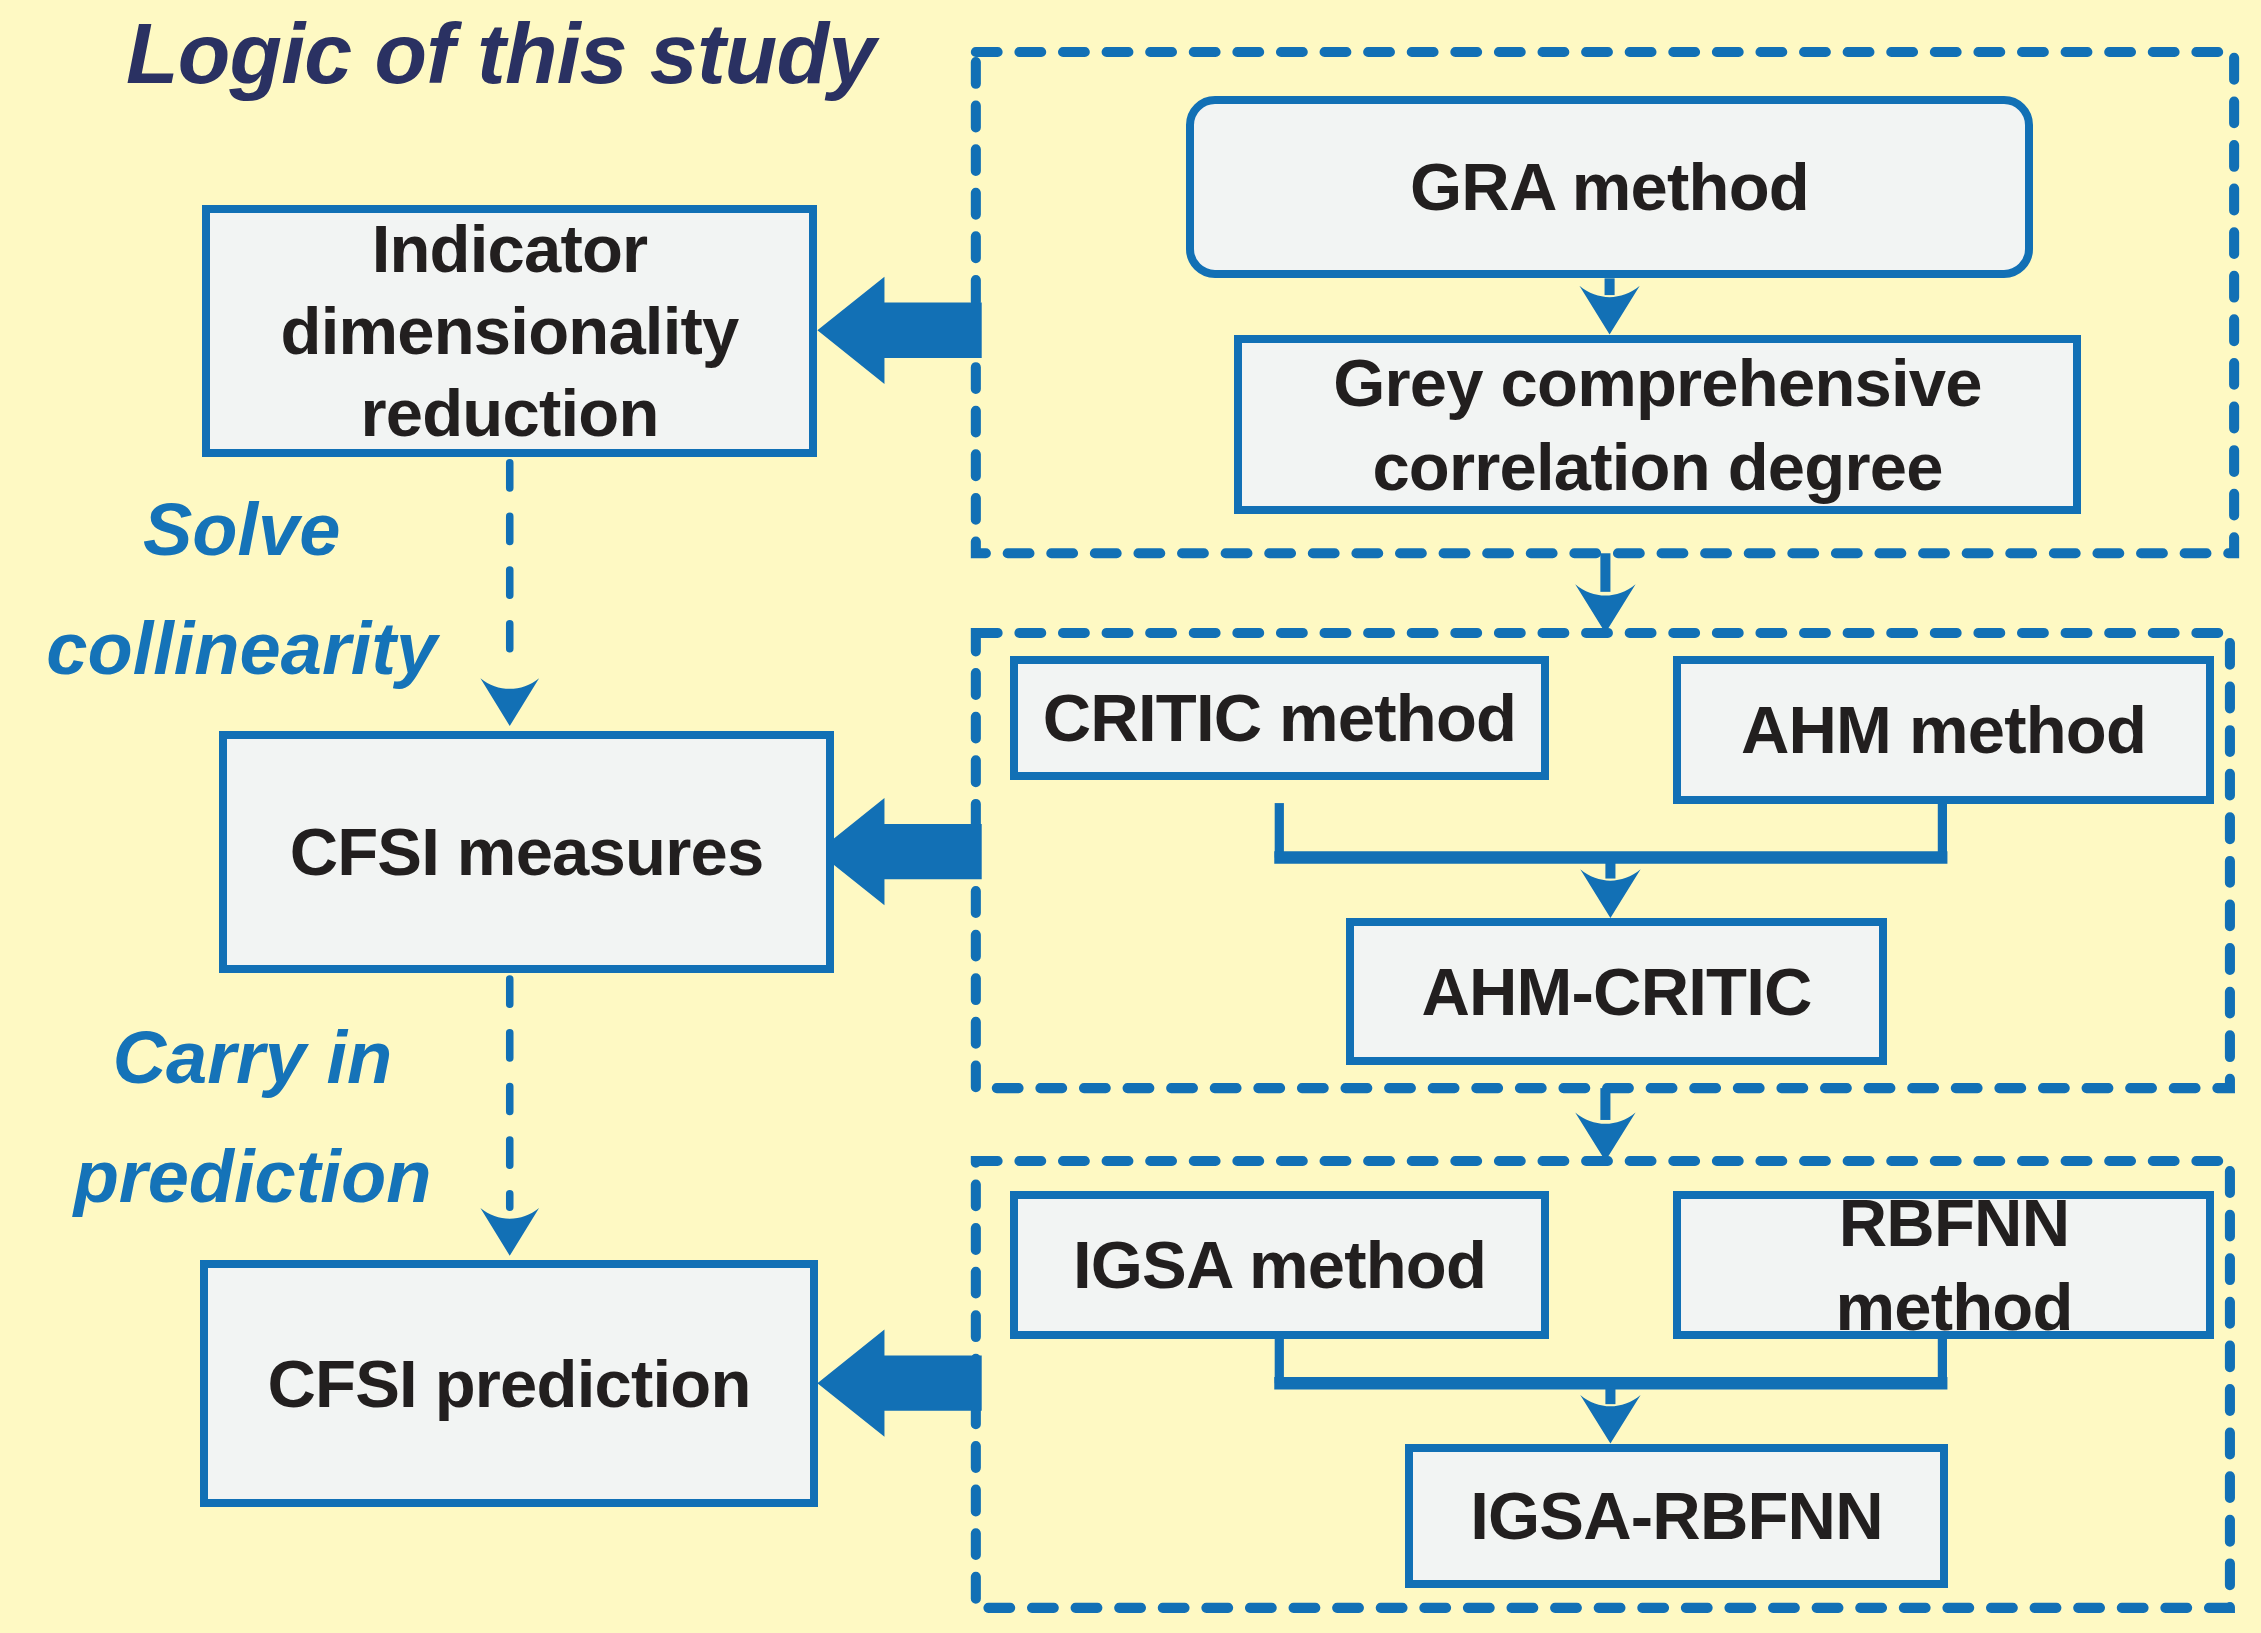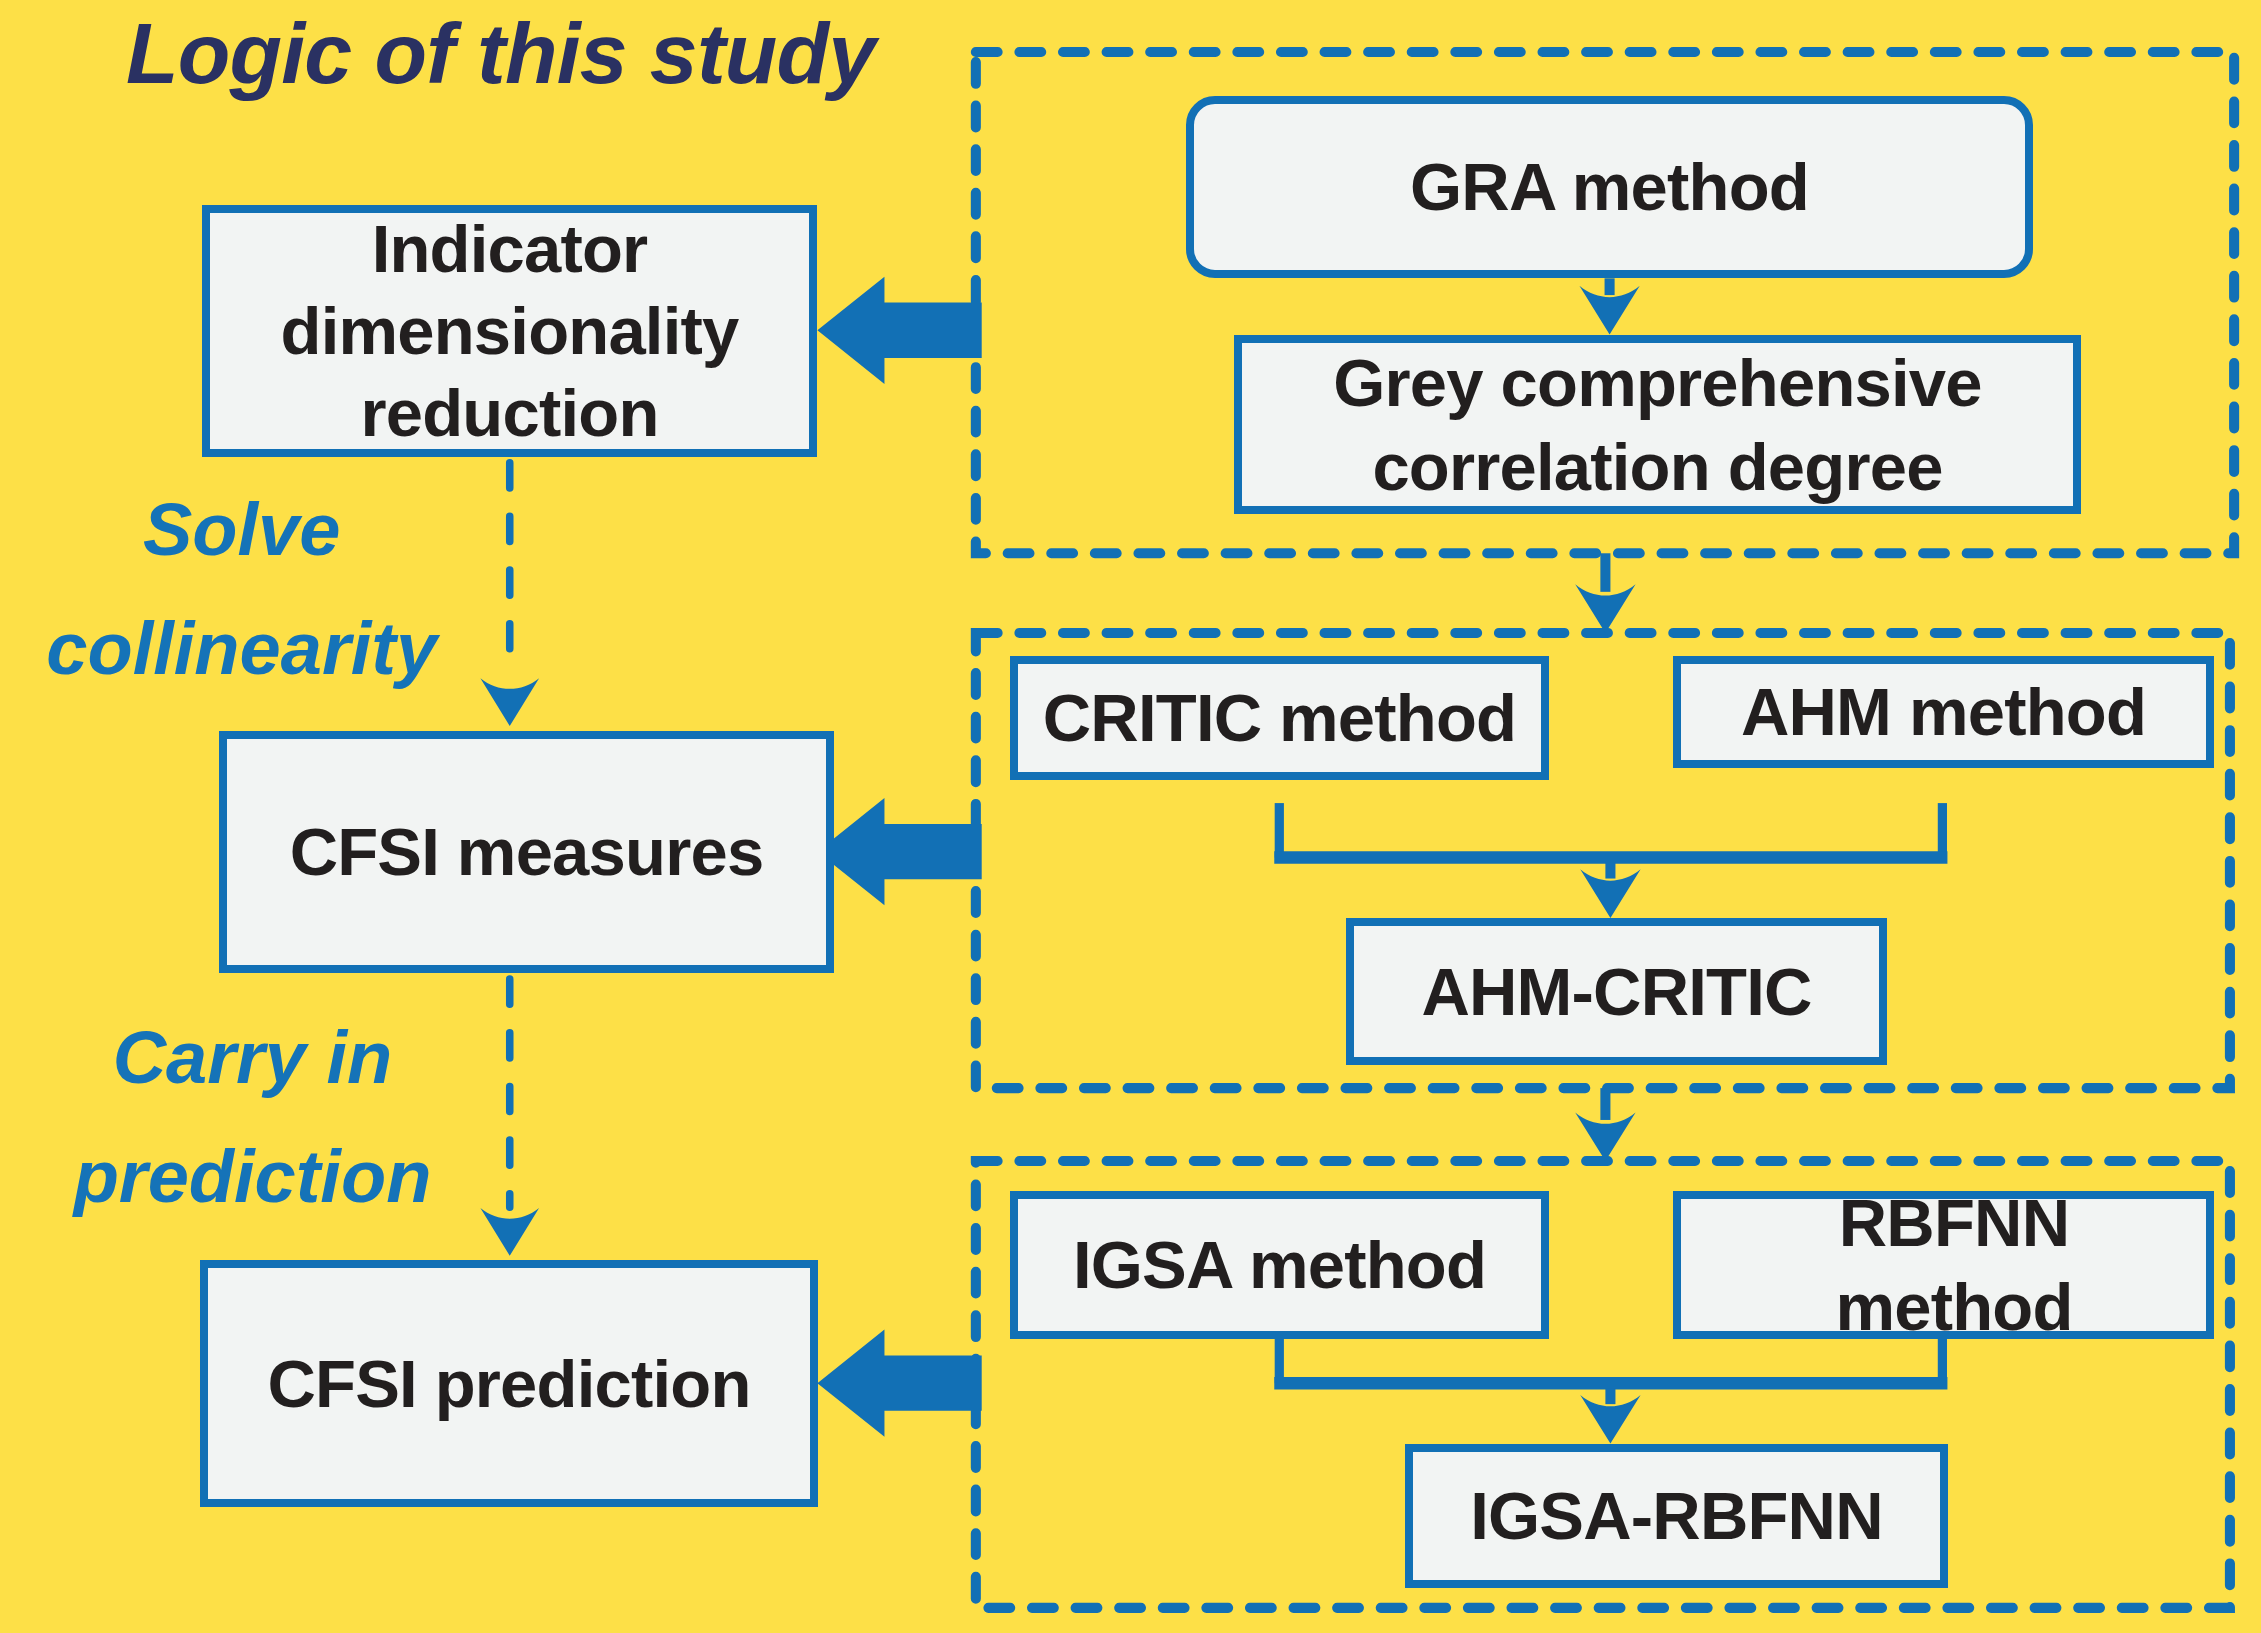--- a/index.html
+++ b/index.html
@@ -4,21 +4,21 @@
 <style>
   html, body {
     margin: 0;
     padding: 0;
     background: #ffffff;
   }
   #canvas {
     position: relative;
     width: 2261px;
     height: 1633px;
-    background: #fde047;
+    background: #fef9c3;
     overflow: hidden;
     font-family: "Liberation Sans", sans-serif;
   }
   #connector-layer {
     position: absolute;
     left: 0;
     top: 0;
     width: 2261px;
     height: 1633px;
   }
@@ -151,21 +151,21 @@
   </div>
 
   <div class="fbox" style="left:1186px; top:335px; width:847px; height:179px; line-height:1.25;margin-left:48px;">
     <span>Grey comprehensive correlation degree</span>
   </div>
 
   <div class="fbox" style="left:1010px; top:656px; width:539px; height:124px;">
     <span>CRITIC method</span>
   </div>
 
-  <div class="fbox" style="left:1673px; top:656px; width:541px; height:112px;">
+  <div class="fbox" style="left:1673px; top:656px; width:541px; height:148px;">
     <span>AHM method</span>
   </div>
 
   <div class="fbox" style="left:1346px; top:918px; width:541px; height:147px;">
     <span>AHM-CRITIC</span>
   </div>
 
   <div class="fbox" style="left:1010px; top:1191px; width:539px; height:148px;">
     <span>IGSA method</span>
   </div>

